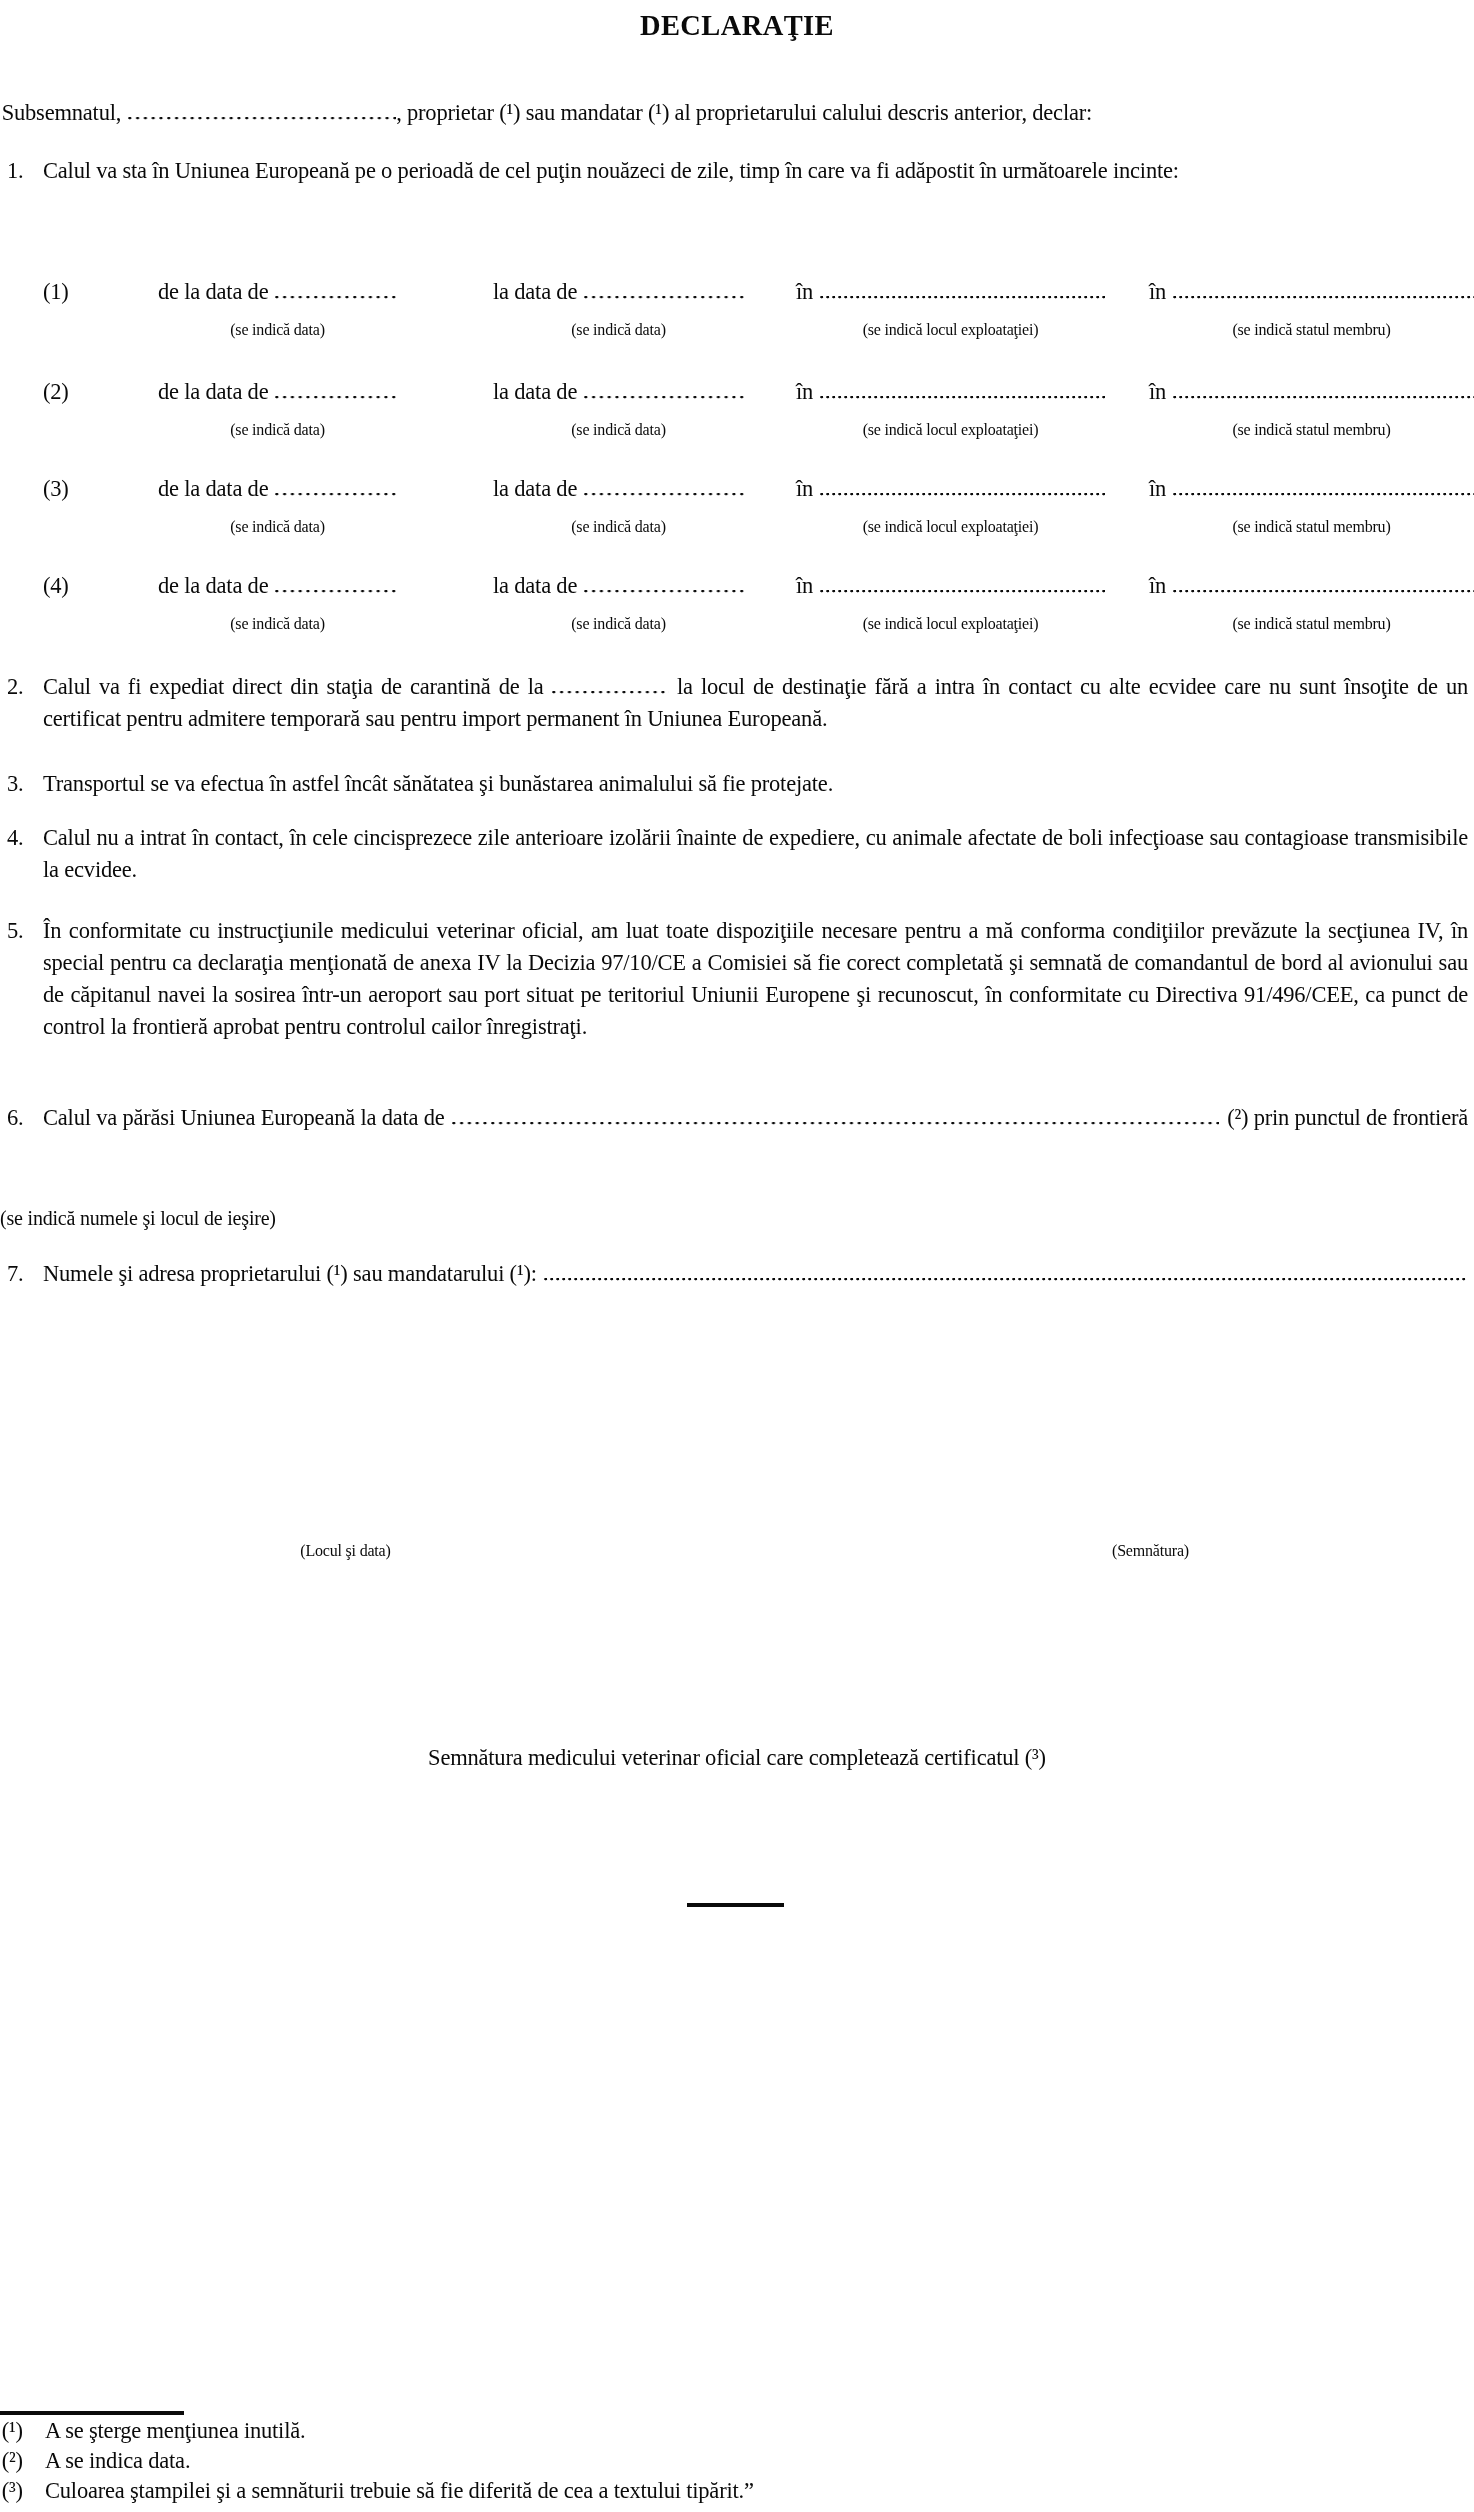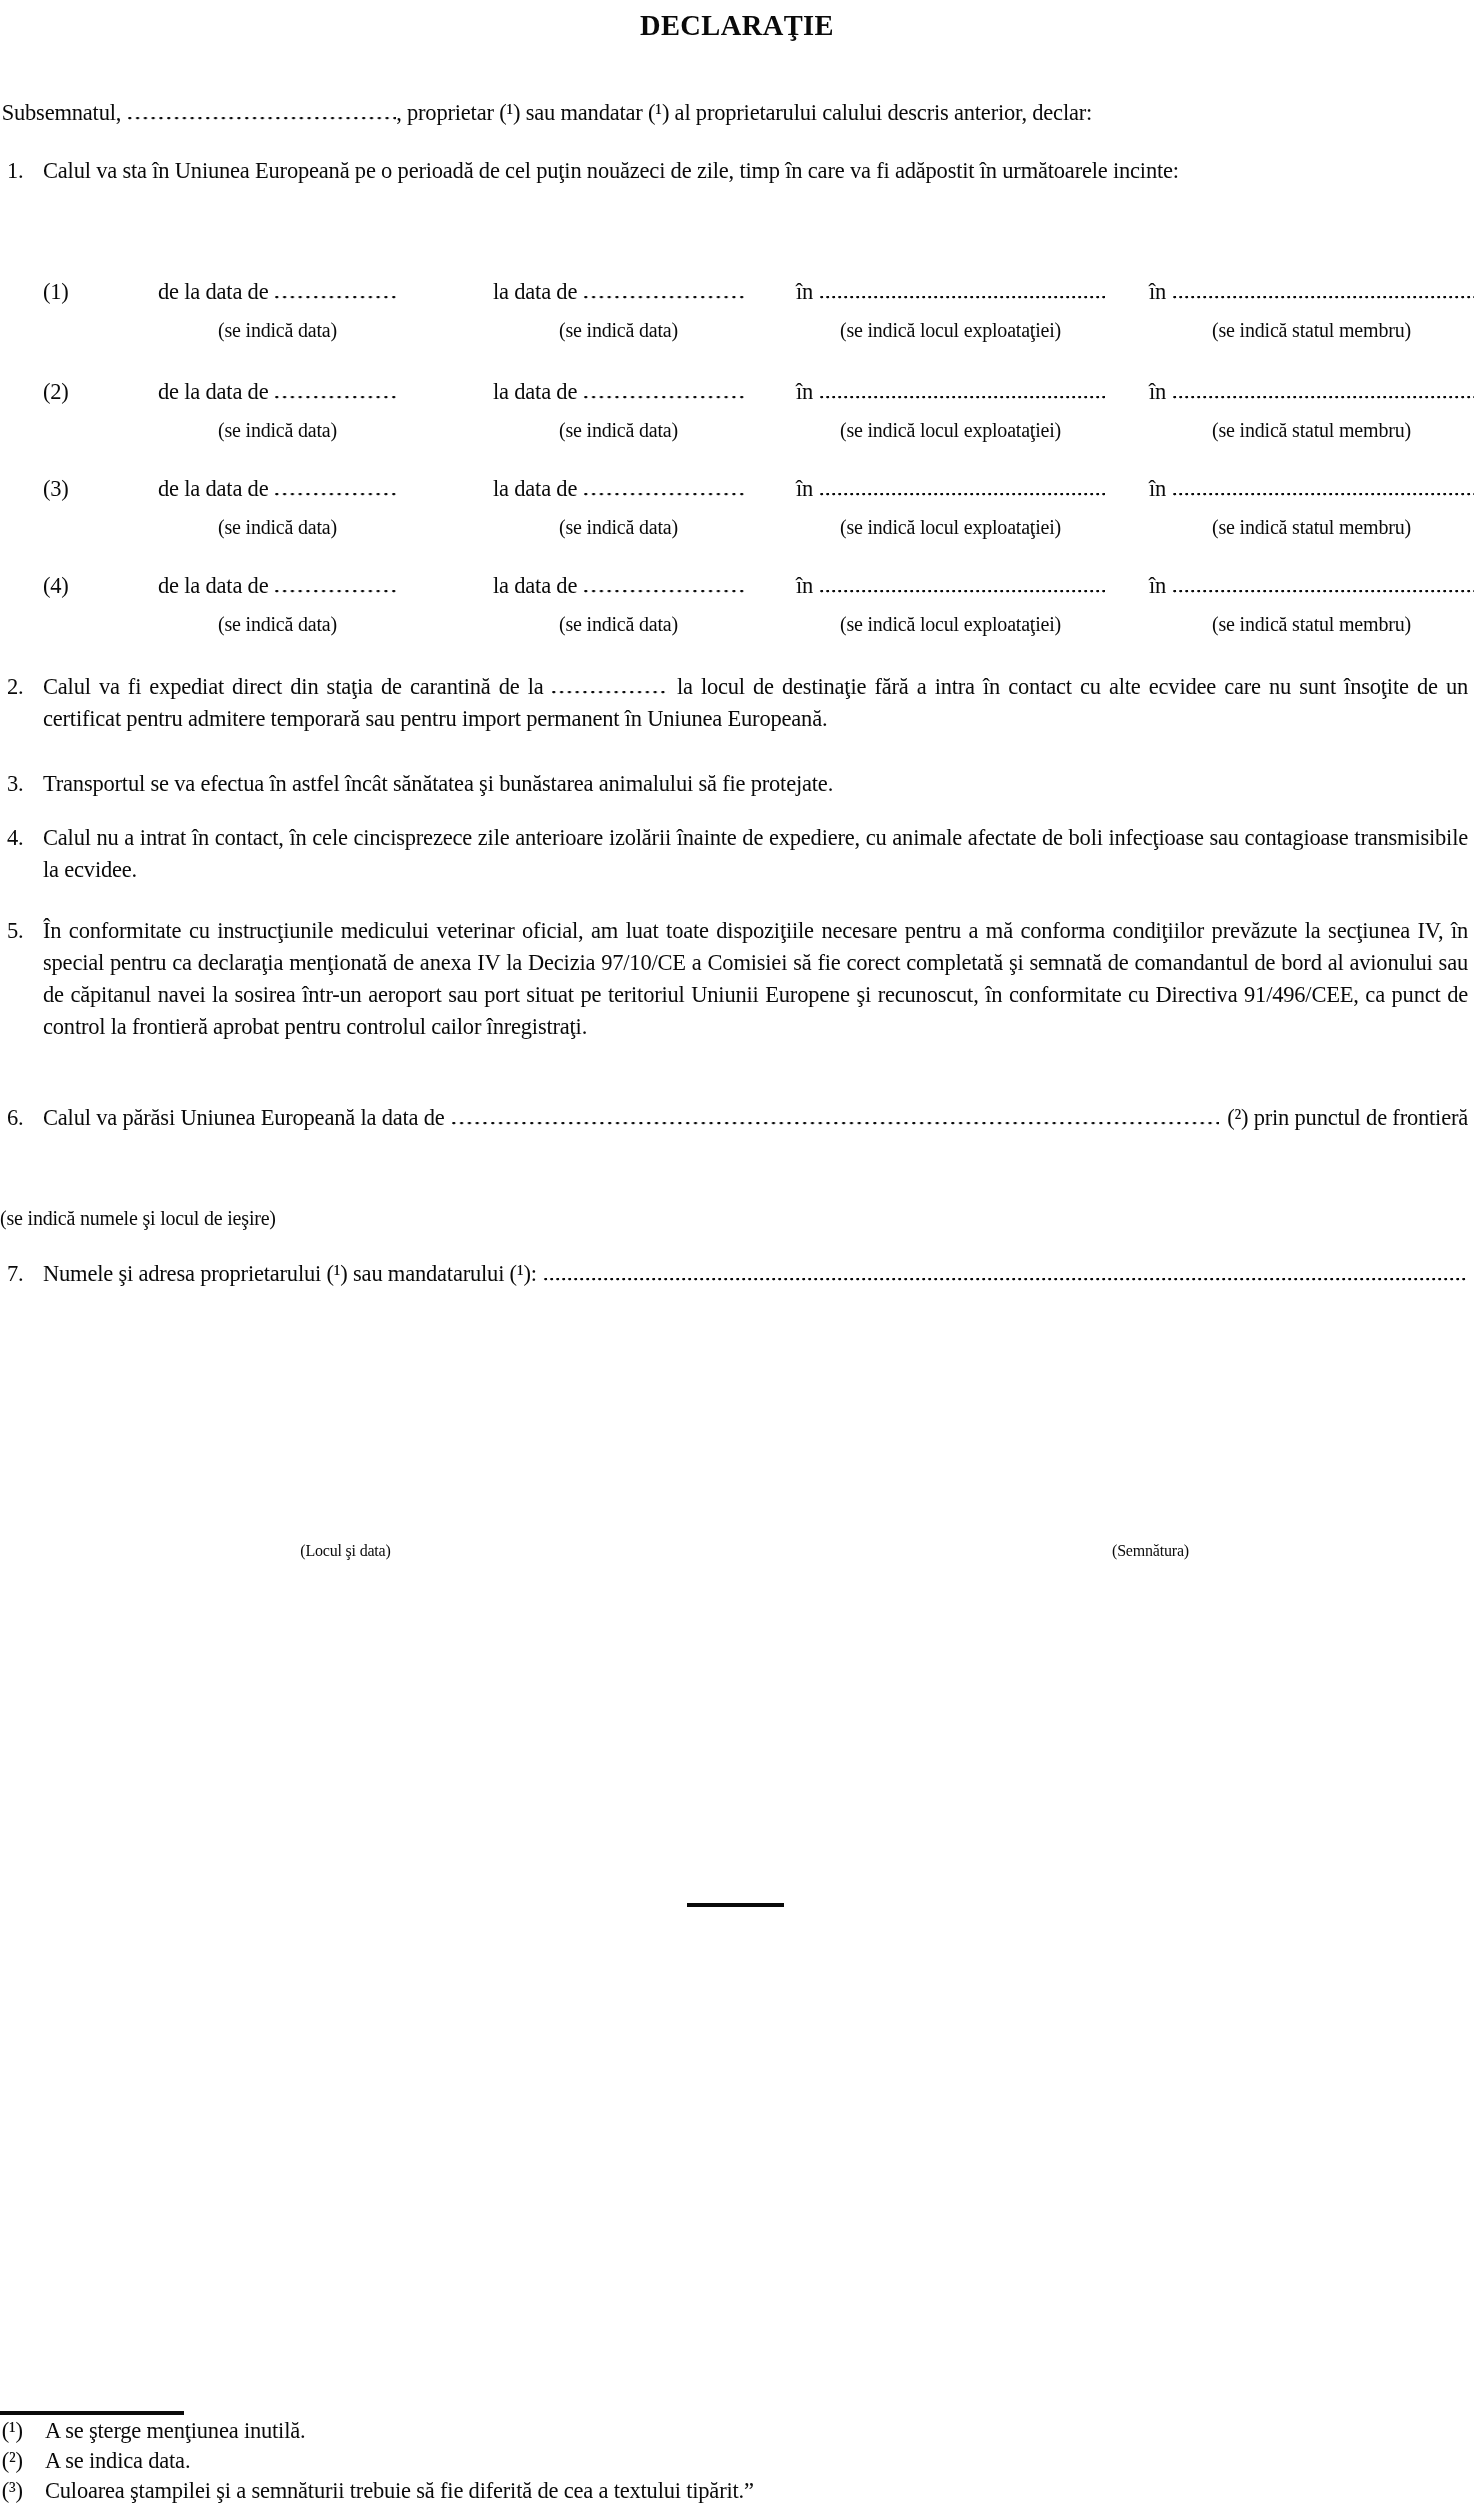--- a/index.html
+++ b/index.html
@@ -42,21 +42,21 @@
   .item{left:7px;width:1461px;}
   .inum{position:absolute;left:0;top:0;}
   .itext{margin-left:36px;}
   .just{text-align:justify;}
   
   .trow{position:absolute;left:43px;right:0;display:grid;grid-template-columns:71px 335px 347px 353px 325px;}
   .tline{display:flex;align-items:baseline;}
   .tcol{min-width:0;}
   .pad60{padding-right:52px;margin-left:44px;}
   .pad51{padding-right:44px;}
-  .hint{font-size:20px;letter-spacing:-0.2px;line-height:24px;text-align:center;margin-top:10.4px;}
+  .hint{font-size:16px;letter-spacing:-0.2px;line-height:24px;text-align:center;margin-top:10.4px;}
   .hint-left{font-size:20px;letter-spacing:-0.2px;line-height:24px;}
   
   .dotline{position:absolute;height:4.3px;}
   .solidline{position:absolute;background:#0a0a0a;}
   .centerlabel{left:0;right:0;text-align:center;}
   .siglabel{position:absolute;text-align:center;font-size:16px;line-height:24px;}
   
   .fnblock{left:0;top:2416px;width:1425px;}
   .fnrow{position:relative;line-height:30px;}
   .fnmark{position:absolute;left:1.7px;top:0;}
@@ -243,20 +243,21 @@
         <span class="dotfill dense growfill"></span>
       </div>
   </div>
 
   <div class="dotline dense" style="top:1519px;left:43px;width:605px;"></div>
   <div class="dotline dense" style="top:1519px;left:826px;width:649px;"></div>
   <div class="siglabel" style="top:1539px;left:43px;width:605px;">(Locul şi data)</div>
   <div class="siglabel" style="top:1539px;left:826px;width:649px;">(Semnătura)</div>
 
   <div class="dotline dense" style="top:1730px;left:43px;right:0;"></div>
+  <div class="abs centerlabel" style="top:1742px;">Semnătura medicului veterinar oficial care completează certificatul (³)</div>
 
   <div class="solidline" style="top:1903px;left:687px;width:97px;height:4.3px;"></div>
 
   <div class="solidline" style="top:2411px;left:0;width:184px;height:4.3px;"></div>
 
   <div class="abs fnblock">
     <div class="fnrow">
       <span class="fnmark">(¹)</span>
       <div class="fntext">A se şterge menţiunea inutilă.</div>
     </div>

